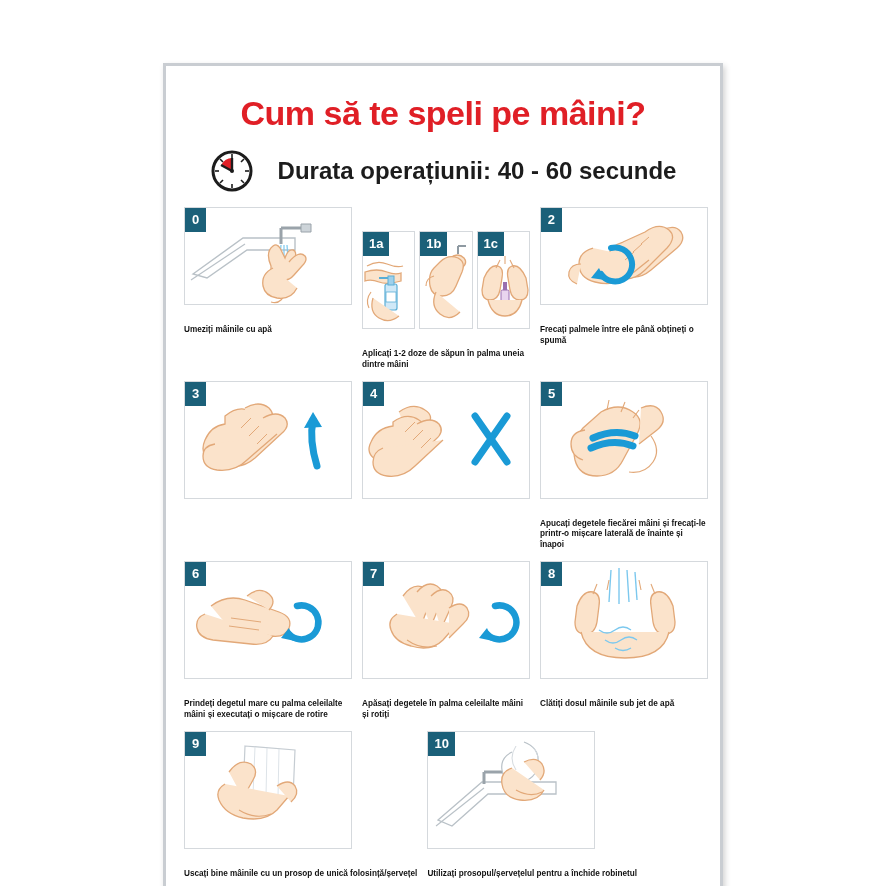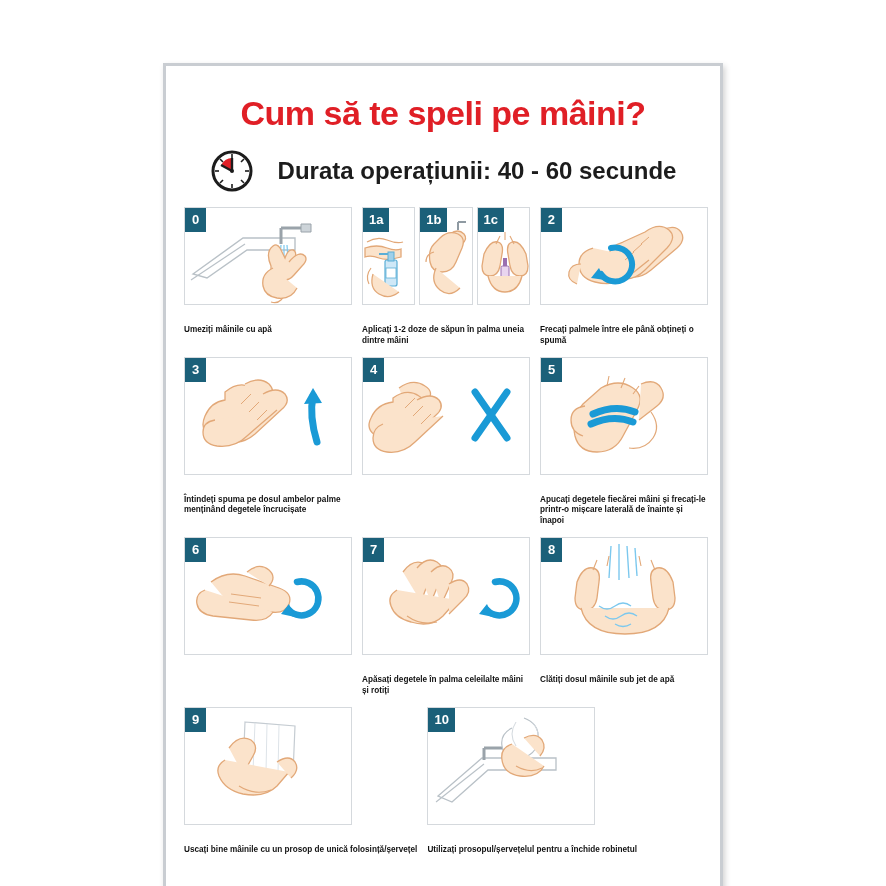--- a/index.html
+++ b/index.html
@@ -103,21 +103,21 @@
     font-size: 8.2px;
     line-height: 1.32;
     color: #111111;
     font-weight: bold;
     margin-top: 20px;
     width: 100%;
   }
 
   
   .w-big { width: 168px; height: 98px; }
-  .w-sub { width: 53.3px; height: 98px; }
+  .w-sub { width: 53.3px; height: 98px; margin-top: 24px; }
   .w-tall { width: 168px; height: 118px; }
 
   svg { display: block; }
 </style>
 </head>
 <body>
 
 <div id="poster-frame">
   <div class="poster-inner">
 
@@ -251,21 +251,20 @@
                 <path d="M40 34 q14 -12 28 -4 q10 6 2 18 L52 70 q-12 14 -26 8 q-12 -6 -6 -20 q6 -14 20 -16 Z" fill="#fbe3cb" stroke="#e2a878" stroke-width="1.3"></path>
                 <path d="M60 26 q14 -8 24 0 q8 8 -2 18 L58 70" fill="#fbe3cb" stroke="#e2a878" stroke-width="1.3"></path>
                 <path d="M78 36 q14 -8 22 0 q6 8 -4 16 L70 76 q-14 12 -28 6" fill="#fbe3cb" stroke="#e2a878" stroke-width="1.3"></path>
                 <path d="M30 62 q-12 2 -12 12 q0 12 14 14 q18 2 30 -10 l30 -26" fill="#fbe3cb" stroke="#e2a878" stroke-width="1.3"></path>
                 <path d="M56 46 l10 -10 M64 54 l10 -10 M72 62 l10 -10" stroke="#e2a878" stroke-width="1" fill="none"></path>
                 <path d="M132 84 q-8 -26 -4 -46" fill="none" stroke="#1a9ad6" stroke-width="7" stroke-linecap="round"></path>
                 <path d="M128 30 l-9 16 l18 -1 Z" fill="#1a9ad6"></path>
               </svg>
             </div>
           </div>
-          <div class="caption">Întindeți spuma pe dosul ambelor palme menținând degetele încrucișate</div>
         </div>
 
         <div class="cell">
           <div class="panel-group">
             <div class="panel w-tall">
               <div class="badge">4</div>
               <svg width="168" height="118" viewBox="0 0 168 118">
                 <rect x="0" y="0" width="168" height="118" fill="#ffffff"></rect>
                 <path d="M36 30 q14 -10 26 -2 q10 6 2 16 L48 62" fill="#fbe3cb" stroke="#e2a878" stroke-width="1.3"></path>
                 <path d="M30 40 q14 -10 26 -2 q10 6 0 16 L38 72 q-12 12 -24 6 q-12 -6 -6 -18 q6 -14 22 -16 Z" fill="#fbe3cb" stroke="#e2a878" stroke-width="1.3"></path>
@@ -313,20 +312,21 @@
                 <path d="M20 52 q-10 4 -8 14 q2 10 16 12 l38 4 q16 2 22 -8" fill="#fbe3cb" stroke="#e2a878" stroke-width="1.3"></path>
                 <path d="M62 34 q12 -10 22 -2 q8 7 0 16" fill="#fbe3cb" stroke="#e2a878" stroke-width="1.3"></path>
                 <path d="M46 56 l30 4 M44 64 l30 4" stroke="#e2a878" stroke-width="1" fill="none"></path>
                 <g fill="none" stroke="#1a9ad6" stroke-width="6.5" stroke-linecap="round">
                   <path d="M112 44 a17 17 0 1 1 -8 28"></path>
                 </g>
                 <path d="M104 66 l-8 10 l14 3 Z" fill="#1a9ad6"></path>
               </svg>
             </div>
           </div>
+          <div class="caption">Prindeți degetul mare  cu palma celeilalte mâini și executați o mișcare de rotire</div>
         </div>
 
         <div class="cell">
           <div class="panel-group">
             <div class="panel w-tall">
               <div class="badge">7</div>
               <svg width="168" height="118" viewBox="0 0 168 118">
                 <rect x="0" y="0" width="168" height="118" fill="#ffffff"></rect>
                 <path d="M40 34 q10 -14 22 -8 q8 5 4 16 l-8 22" fill="#fbe3cb" stroke="#e2a878" stroke-width="1.3"></path>
                 <path d="M54 30 q10 -12 20 -6 q8 5 4 16 l-10 24" fill="#fbe3cb" stroke="#e2a878" stroke-width="1.3"></path>

